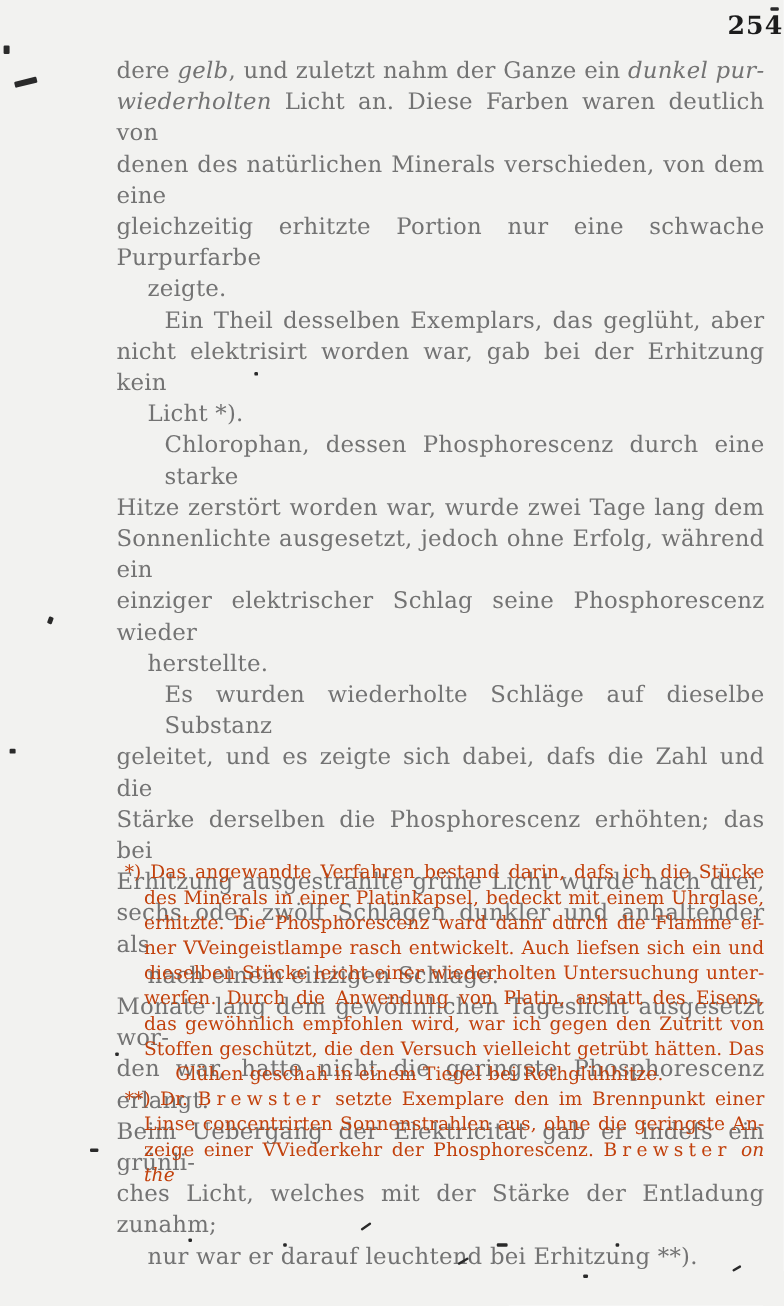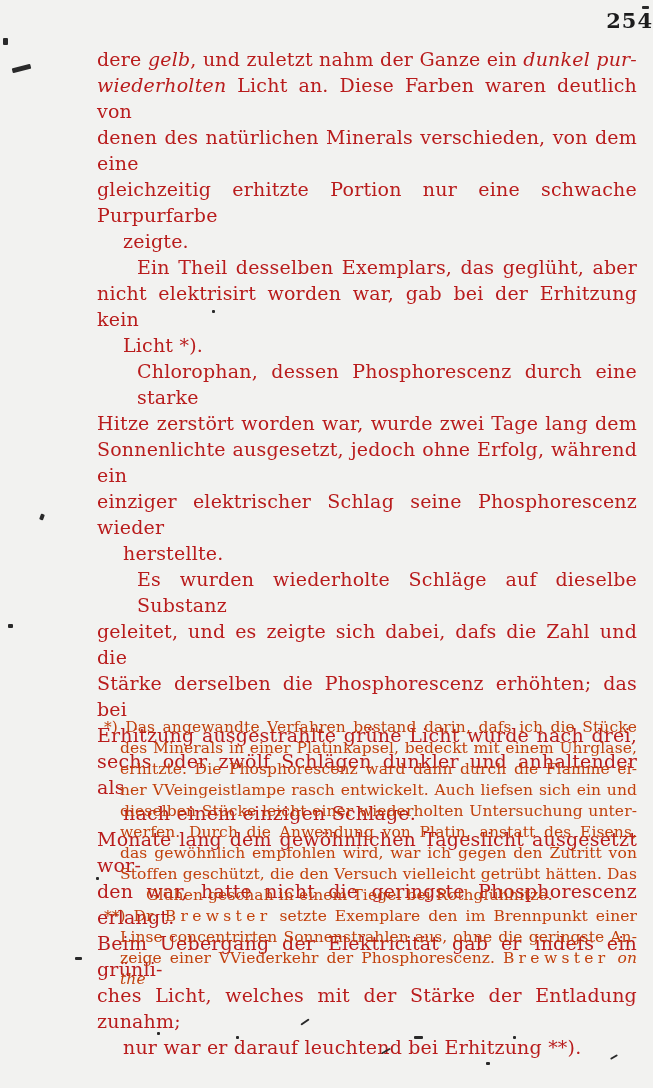--- a/index.html
+++ b/index.html
@@ -14,21 +14,21 @@
   .pageno{
     position:absolute;top:8px;left:0;width:653px;
     text-align:right;
     font-size:21px;font-weight:bold;letter-spacing:1px;
     color:#1c1c1c;
   }
   .bodytext{
     position:absolute;left:97px;top:46px;width:540px;
     font-size:19px;line-height:26px;
     letter-spacing:0.2px;
-    color:#b91c1c;
+    color:#737373;
   }
   .foottext{
     position:absolute;left:104px;top:717px;width:533px;
     font-size:15.5px;line-height:21px;
     letter-spacing:0.1px;
     color:#c2410c;
   }
   .tline{
     text-align:justify;
     text-align-last:justify;

